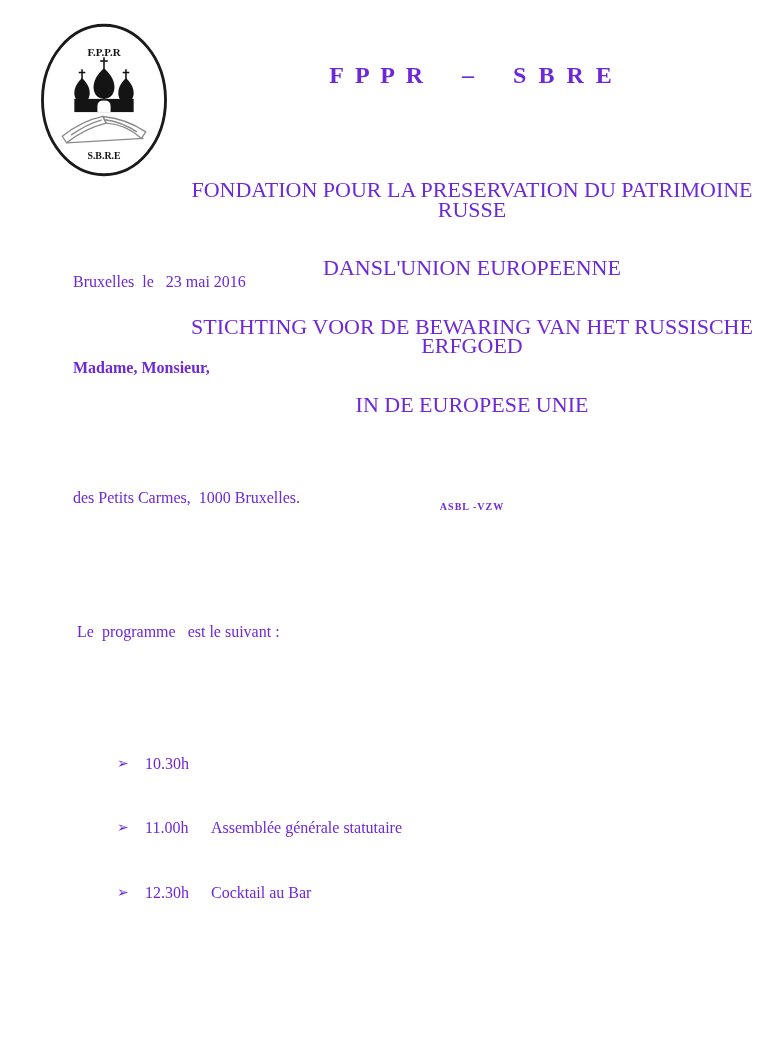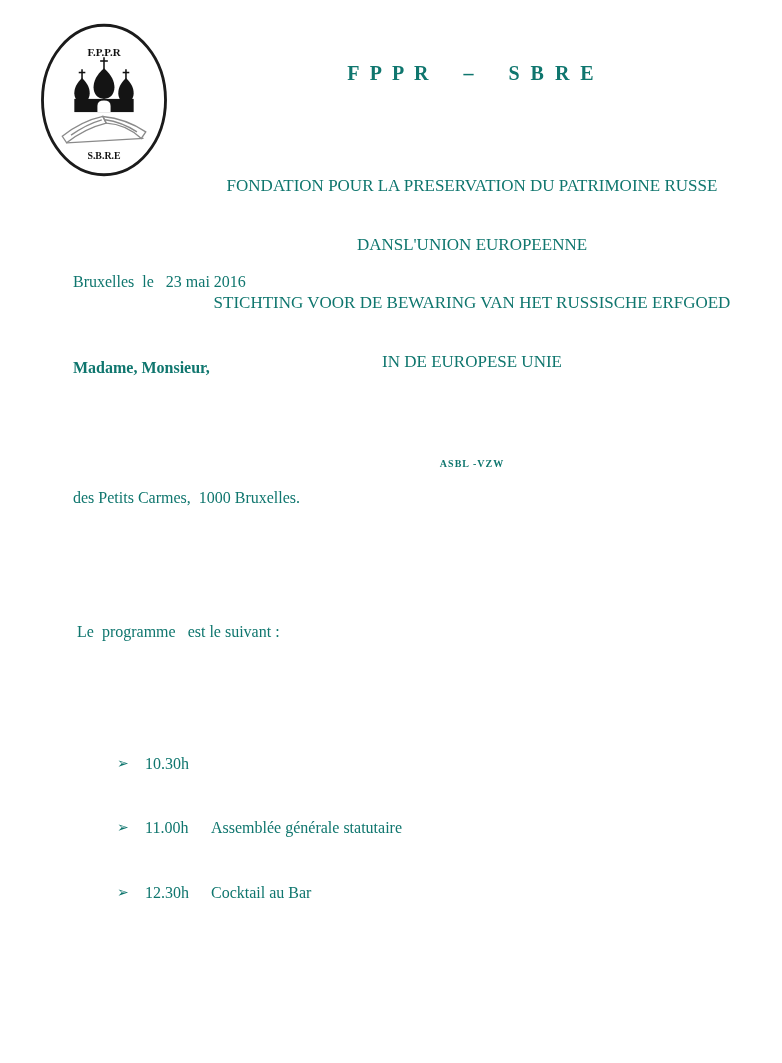--- a/index.html
+++ b/index.html
@@ -1,37 +1,37 @@
 <!DOCTYPE html>
 <html><head>
 <meta charset="utf-8">
 <style>
   html,body { margin:0; padding:0; background:#fff; }
   .page {
     position:relative;
     width:782px; height:1063px;
     background:#ffffff;
-    color:#0f766e;
+    color:#6d28d9;
     font-family:"Liberation Serif", serif;
     overflow:hidden;
   }
   
   .logo {
     position:absolute; left:38px; top:22px;
     width:132px; height:156px;
   }
   .header-text {
     position:absolute; left:182px; top:26px; width:580px;
     text-align:center; white-space:pre-wrap;
   }
   .org-title {
-    font-size:20px; font-weight:bold; letter-spacing:3px;
+    font-size:24px; font-weight:bold; letter-spacing:3px;
     margin-bottom:16px;
   }
-  .org-sub { font-size:17px; line-height:19.5px; }
+  .org-sub { font-size:22px; line-height:19.5px; }
   .org-type { font-size:10px; font-weight:bold; margin-top:12px; letter-spacing:1px; }
 
   
   .letter {
     position:absolute; left:73px; top:206px; width:700px;
     font-size:16px; line-height:21.5px;
     white-space:pre;
   }
   .line { white-space:pre; }
   .date { }

